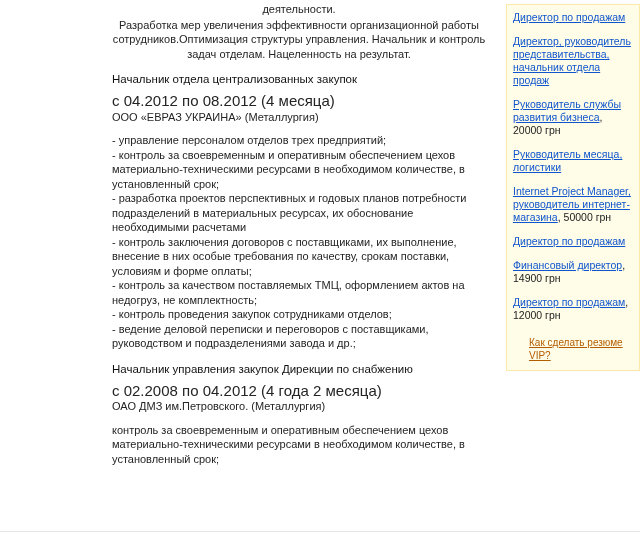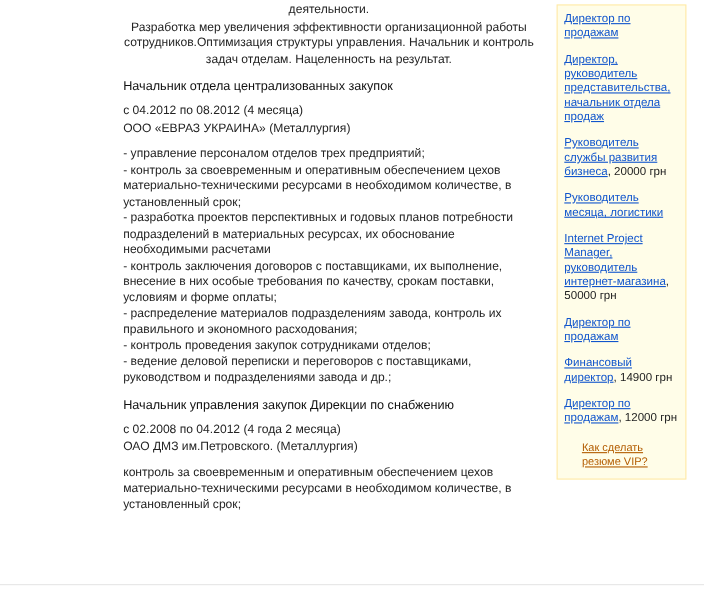--- a/index.html
+++ b/index.html
@@ -42,21 +42,21 @@
   }
   .job-title {
     font-weight: normal;
     font-size: 11.5px;
     color: #111111;
     margin: 11px 0 7px 0;
     line-height: 15px;
   }
   .job-dates {
     margin: 0 0 1px 0;
-    font-size: 11px;
+    font-size: 15px;
     line-height: 14.5px;
     color: #242424;
   }
   .job-company {
     margin: 0 0 9px 0;
     font-size: 11px;
     line-height: 14.5px;
     color: #242424;
     font-weight: normal;
   }
@@ -82,21 +82,21 @@
     width: 140px;
     box-sizing: border-box;
     background: #ffffff;
     padding: 4px 0 0 6px;
     position: relative;
   }
   .ads-box {
     background: #fffde8;
     border: 1px solid #ffe9a8;
     box-sizing: border-box;
-    width: 118px;
+    width: 134px;
     padding: 6px 5px 8px 6px;
   }
   .ad {
     margin: 0 0 11px 0;
     font-size: 10.5px;
     line-height: 13px;
   }
   .ad:last-child { margin-bottom: 0; }
   .ad-link {
     color: #1155cc;
@@ -137,21 +137,21 @@
       <p class="para">деятельности.</p>
       <p class="para">Разработка мер увеличения эффективности организационной работы сотрудников.Оптимизация структуры управления. Начальник и контроль задач отделам. Нацеленность на результат.</p>
 
       <h3 class="job-title">Начальник отдела централизованных закупок</h3>
       <p class="job-dates">с 04.2012 по 08.2012 (4 месяца)</p>
       <p class="job-company">ООО «ЕВРАЗ УКРАИНА» (Металлургия)</p>
       <p class="bullet">- управление персоналом отделов трех предприятий;</p>
       <p class="bullet">- контроль за своевременным и оперативным обеспечением цехов материально-техническими ресурсами в необходимом количестве, в установленный срок;</p>
       <p class="bullet">- разработка проектов перспективных и годовых планов потребности подразделений в материальных ресурсах, их обоснование необходимыми расчетами</p>
       <p class="bullet">- контроль заключения договоров с поставщиками, их выполнение, внесение в них особые требования по качеству, срокам поставки, условиям и форме оплаты;</p>
-      <p class="bullet">- распределение материалов подразделениям завода, контроль их правильного и экономного расходования;</p>
+      <p class="bullet">- контроль за качеством поставляемых ТМЦ, оформлением актов на недогруз, не комплектность;</p>
       <p class="bullet">- контроль проведения закупок сотрудниками отделов;</p>
       <p class="bullet">- ведение деловой переписки и переговоров с поставщиками, руководством и подразделениями завода и др.;</p>
 
       <h3 class="job-title">Начальник управления закупок Дирекции по снабжению</h3>
       <p class="job-dates">с 02.2008 по 04.2012 (4 года 2 месяца)</p>
       <p class="job-company">ОАО ДМЗ им.Петровского. (Металлургия)</p>
       <p class="bullet">контроль за своевременным и оперативным обеспечением цехов материально-техническими ресурсами в необходимом количестве, в установленный срок;</p>
 
     </div>
   </div>

